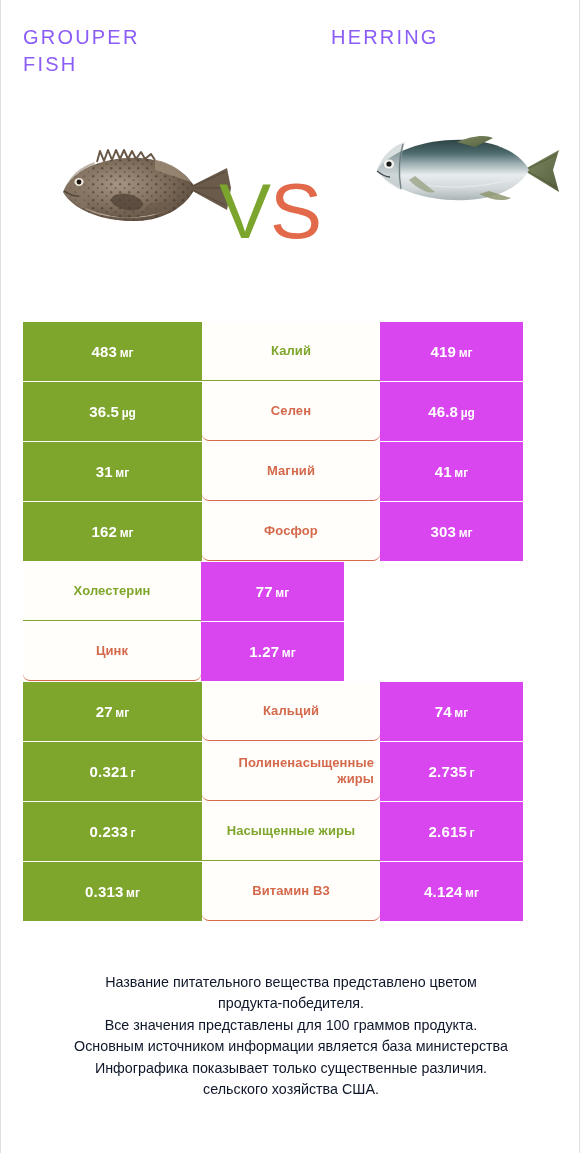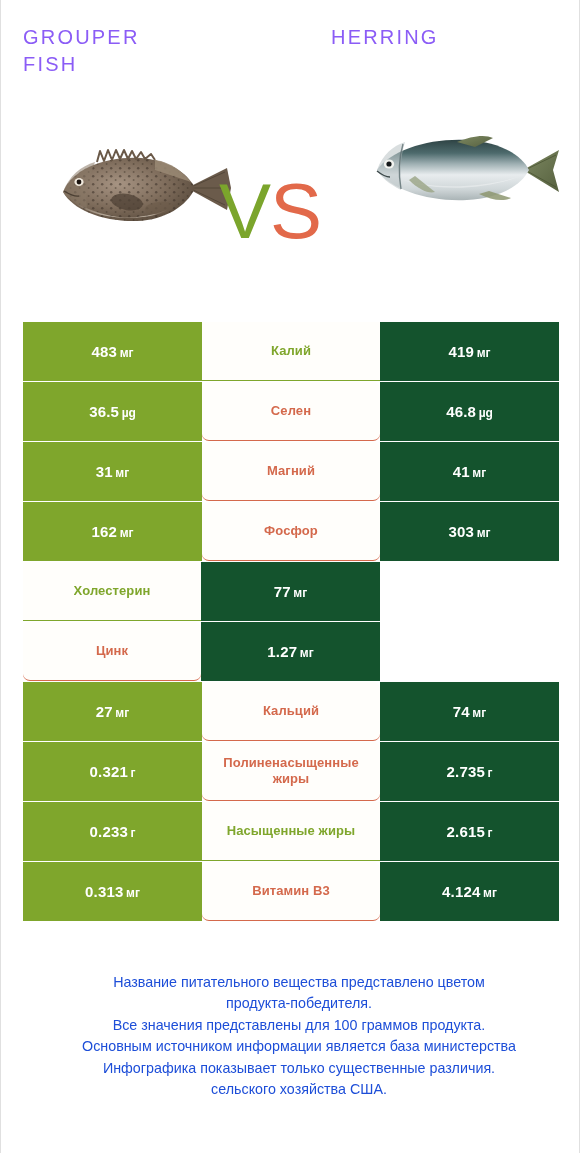--- a/index.html
+++ b/index.html
@@ -58,27 +58,27 @@
   }
   .row {
     display: flex;
     width: 100%;
     margin-bottom: 1px;
   }
   .cell {
     display: flex;
     align-items: center;
     justify-content: center;
-    text-align: center;
+    text-align: right;
     height: 59px;
-    padding: 0 16px;
+    padding: 0 6px;
   }
   .cell-left  { width: 179px; background: #7FA62C; color: #ffffff; }
   .cell-mid   { width: 178px; background: #fffefb; overflow: hidden; }
-  .cell-right { width: 179px; background: #14532d; color: #ffffff; }
+  .cell-right { width: 143px; background: #d946ef; color: #ffffff; }
 
   .cell-mid { border-bottom: 1px solid transparent; }
   .row.win-left  .cell-mid { border-bottom-color: #7FA62C; }
   .row.win-right .cell-mid { border-bottom-color: #D4694C; border-radius: 7px; }
 
   .val { font-size: 15px; font-weight: 700; white-space: nowrap; letter-spacing: .2px; }
   .val .unit { font-size: 12px; font-weight: 700; margin-left: 2.5px; letter-spacing: 0; }
 
   .nutrient {
     font-size: 13px;
@@ -88,27 +88,27 @@
     white-space: nowrap;
     overflow: hidden;
   }
   .nutrient.two-line { white-space: normal; }
   .row.win-left  .nutrient { color: #7FA62C; }
   .row.win-right .nutrient { color: #D4694C; }
 
   
   .footer {
     position: absolute;
-    left: 30px; top: 972px;
+    left: 22px; top: 972px;
     width: 536px;
     text-align: center;
     font-size: 14.3px;
     font-weight: 300;
     line-height: 1.5;
-    color: #1d4ed8;
+    color: #0f172a;
   }
   .footer p { margin: 0; }
   .footer b { font-weight: 400; }
 </style>
 </head>
 <body>
 
 <div class="page">
 
   <div class="hero">

